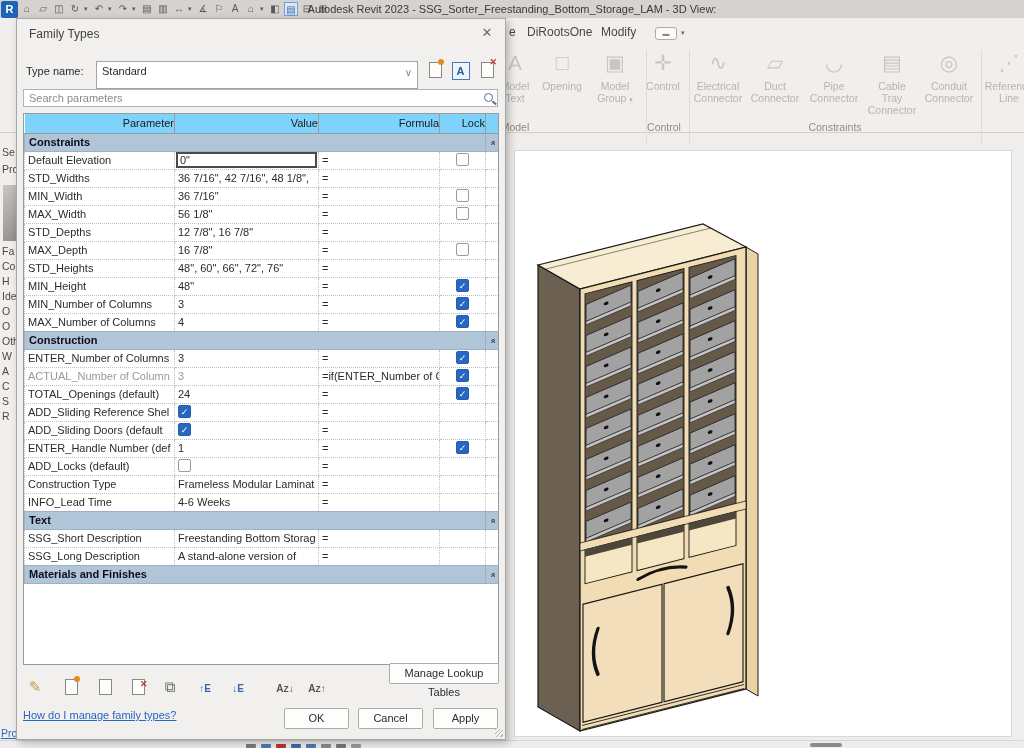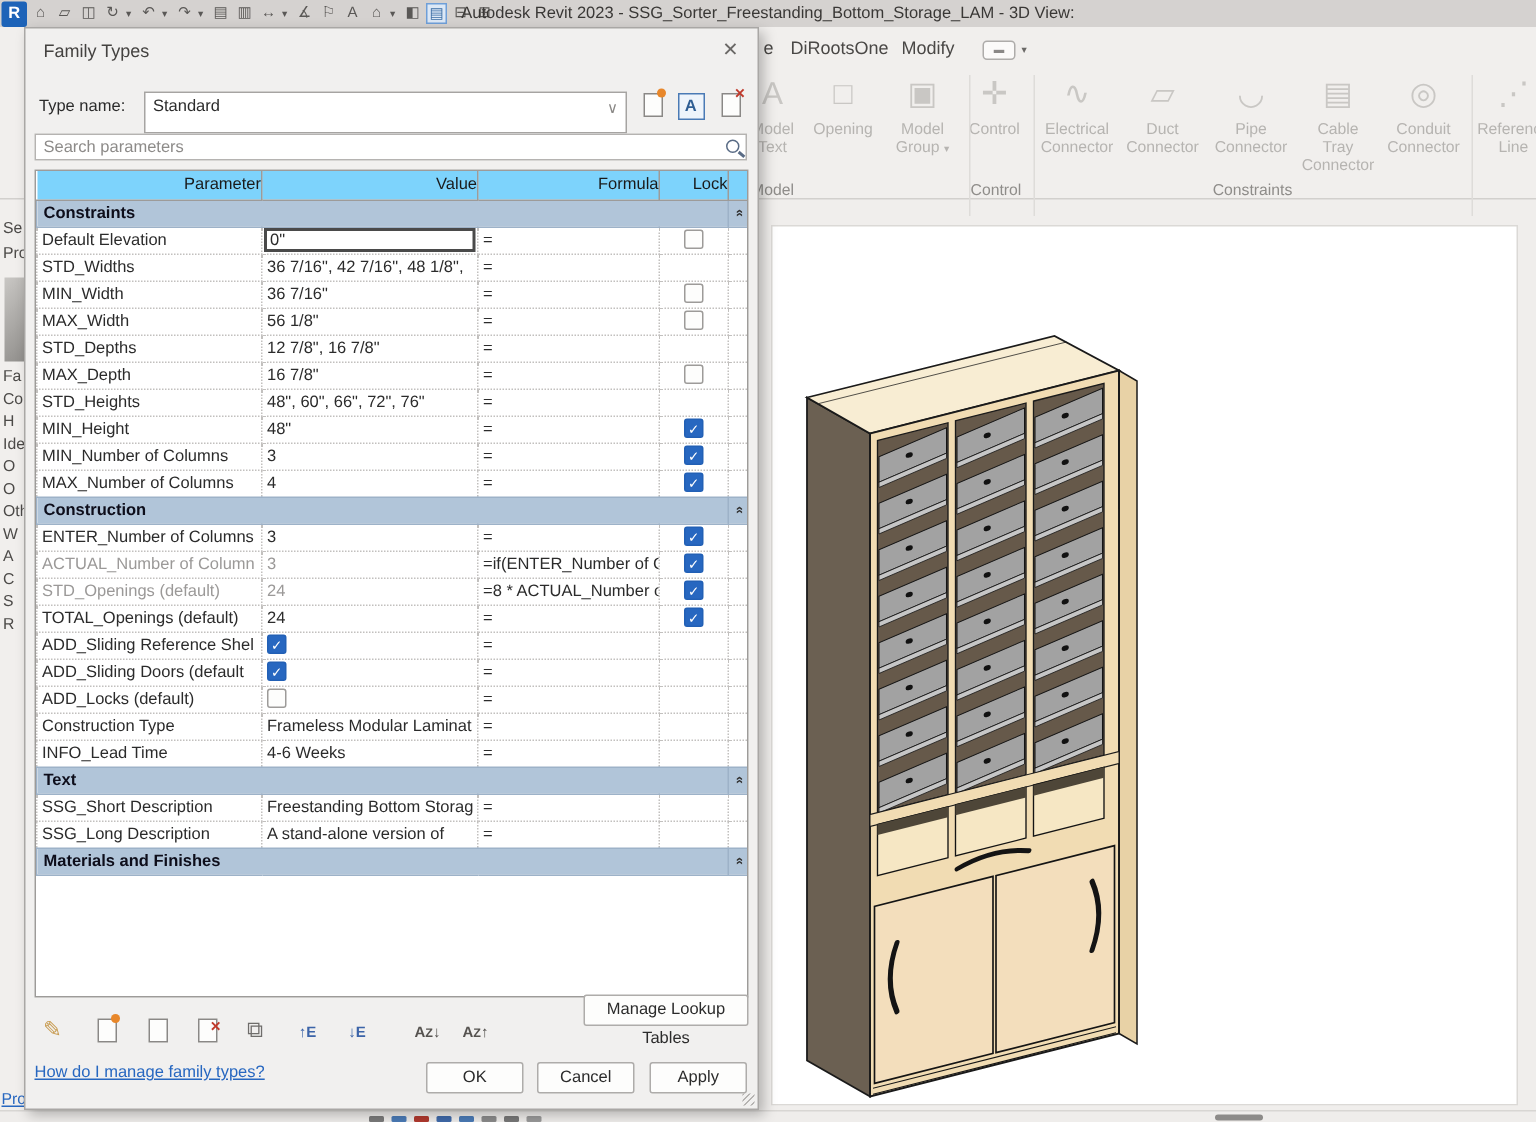--- a/index.html
+++ b/index.html
@@ -476,45 +476,45 @@
             <td></td>
           </tr>
           <tr>
             <td class="gray">ACTUAL_Number of Column</td>
             <td class="gray">3</td>
             <td>=if(ENTER_Number of C</td>
             <td class="lockcell"><span class="cb ck">✓</span></td>
             <td></td>
           </tr>
           <tr>
-            <td class="gray">STD_Openings (default)</td>
-            <td class="gray">24</td>
-            <td>=8 * ACTUAL_Number o</td>
-            <td class="lockcell"><span class="cb ck">✓</span></td>
-            <td></td>
-          </tr>
-          <tr>
             <td>TOTAL_Openings (default)</td>
             <td>24</td>
             <td>=</td>
             <td class="lockcell"><span class="cb ck">✓</span></td>
             <td></td>
           </tr>
           <tr>
             <td>ADD_Sliding Reference Shel</td>
             <td><span class="cb ck">✓</span></td>
             <td>=</td>
             <td class="lockcell"></td>
             <td></td>
           </tr>
           <tr>
             <td>ADD_Sliding Doors (default</td>
             <td><span class="cb ck">✓</span></td>
             <td>=</td>
             <td class="lockcell"></td>
+            <td></td>
+          </tr>
+          <tr>
+            <td>ENTER_Handle Number (def</td>
+            <td>1</td>
+            <td>=</td>
+            <td class="lockcell"><span class="cb ck">✓</span></td>
             <td></td>
           </tr>
           <tr>
             <td>ADD_Locks (default)</td>
             <td><span class="cb un"></span></td>
             <td>=</td>
             <td class="lockcell"></td>
             <td></td>
           </tr>
           <tr>

